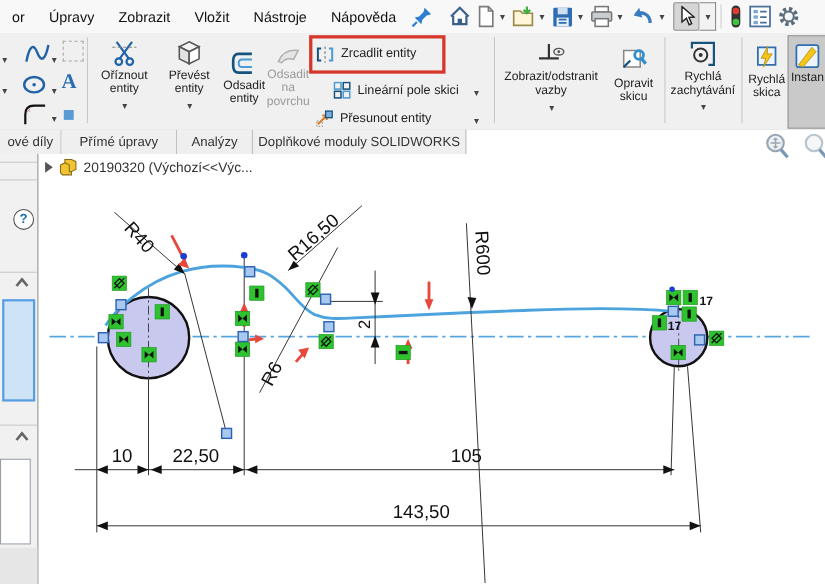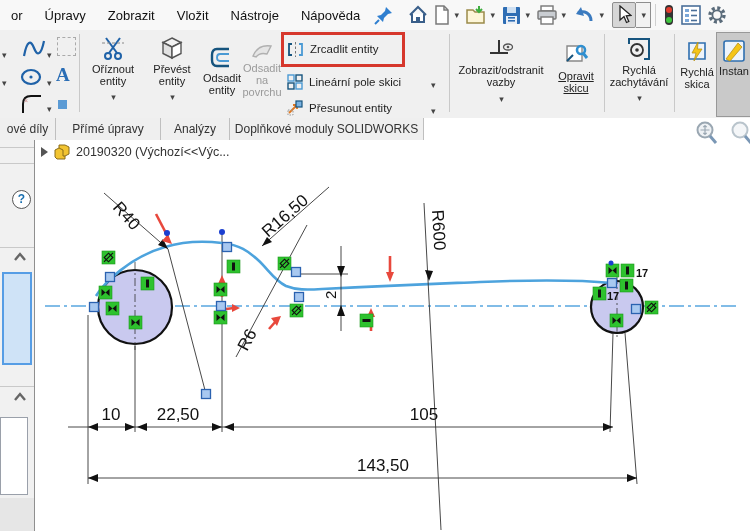--- a/index.html
+++ b/index.html
@@ -216,21 +216,21 @@
 
     <div class="redbox"></div>
     <div class="mrow" style="left:287px;top:7px;text-align:right;">
       <svg width="17" height="15" viewBox="0 0 17 15">
         <path d="M5,2 H2 V13 H5" fill="none" stroke="#16547e" stroke-width="1.8"></path>
         <path d="M12,2 H15 V13 H12" fill="none" stroke="#4a9ad4" stroke-width="1.8"></path>
         <line x1="8.5" y1="0" x2="8.5" y2="15" stroke="#777" stroke-width="1" stroke-dasharray="2.5 2"></line>
       </svg>
       <span>Zrcadlit entity</span>
     </div>
-    <div class="mrow" style="left:287px;top:40px;justify-content:flex-end;">
+    <div class="mrow" style="left:303px;top:40px;justify-content:flex-end;">
       <svg width="16" height="16" viewBox="0 0 16 16">
         <rect x="1" y="1" width="6" height="6" fill="none" stroke="#4a9ad4" stroke-width="1.4"></rect>
         <rect x="9" y="1" width="6" height="6" fill="none" stroke="#16547e" stroke-width="1.4"></rect>
         <rect x="1" y="9" width="6" height="6" fill="none" stroke="#16547e" stroke-width="1.4"></rect>
         <rect x="9" y="9" width="6" height="6" fill="none" stroke="#4a9ad4" stroke-width="1.4"></rect>
       </svg>
       <span>Lineární pole skici</span>
     </div>
     <div style="position:absolute;left:430px;top:44px;"><span class="dd">▾</span></div>
     <div class="mrow" style="left:287px;top:66px;">
@@ -251,21 +251,21 @@
         <line x1="12" y1="2" x2="12" y2="15" stroke="#333" stroke-width="2"></line>
         <line x1="3" y1="15" x2="21" y2="15" stroke="#333" stroke-width="2"></line>
         <ellipse cx="21" cy="9" rx="4.5" ry="3" fill="none" stroke="#555" stroke-width="1.3"></ellipse>
         <circle cx="21" cy="9" r="1.3" fill="#555"></circle>
       </svg>
       <span>Zobrazit/odstranit</span><br>
       <span>vazby</span>
       <div style="margin-top:4px;"><span class="dd">▾</span></div>
     </div>
 
-    <div class="rbtn" style="left:551px;top:12px;width:50px;text-decoration:underline;">
+    <div class="rbtn" style="left:551px;top:12px;width:50px;">
       <svg class="ric" width="26" height="26" viewBox="0 0 26 26">
         <path d="M4,4 h15 v15 h-15 Z" fill="#fff" stroke="#888" stroke-width="1.4"></path>
         <path d="M4,19 L10,13" stroke="#16547e" stroke-width="2"></path>
         <circle cx="18" cy="8" r="4" fill="none" stroke="#2f8fd0" stroke-width="2.6"></circle>
         <line x1="20" y1="11" x2="24" y2="16" stroke="#2f8fd0" stroke-width="3"></line>
       </svg>
       <span>Opravit</span><br>
       <span>skicu</span>
     </div>
 

